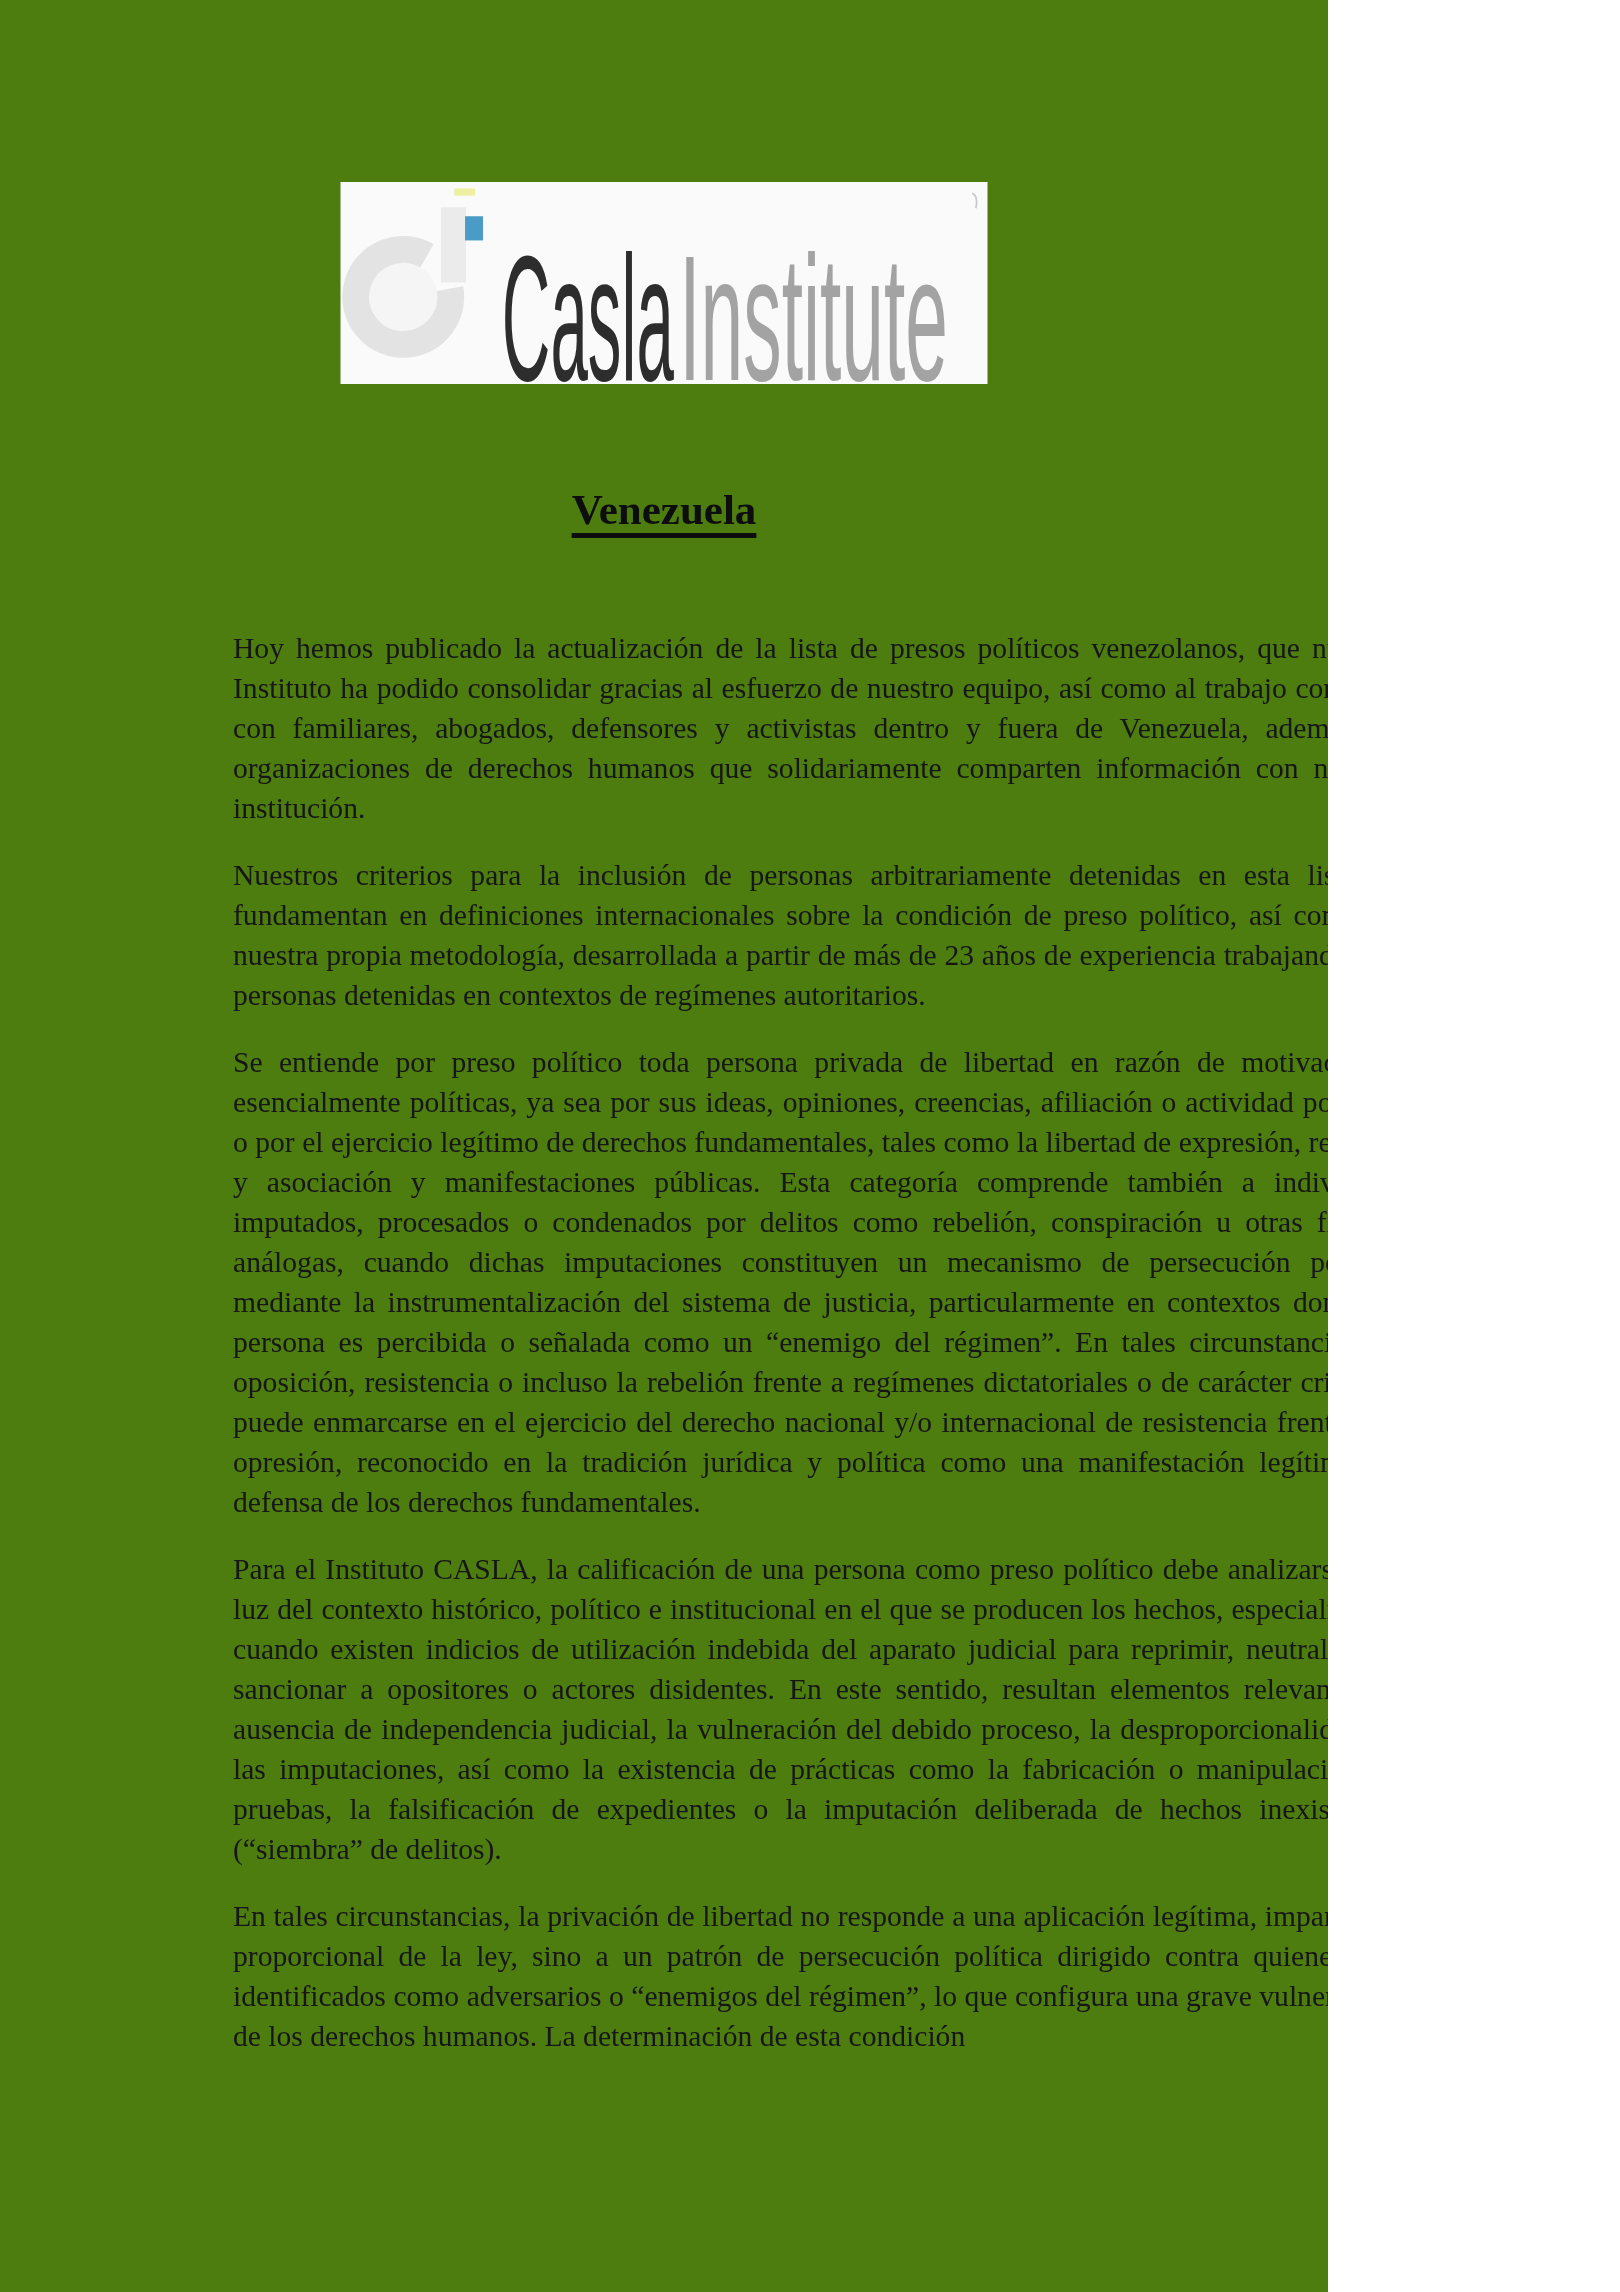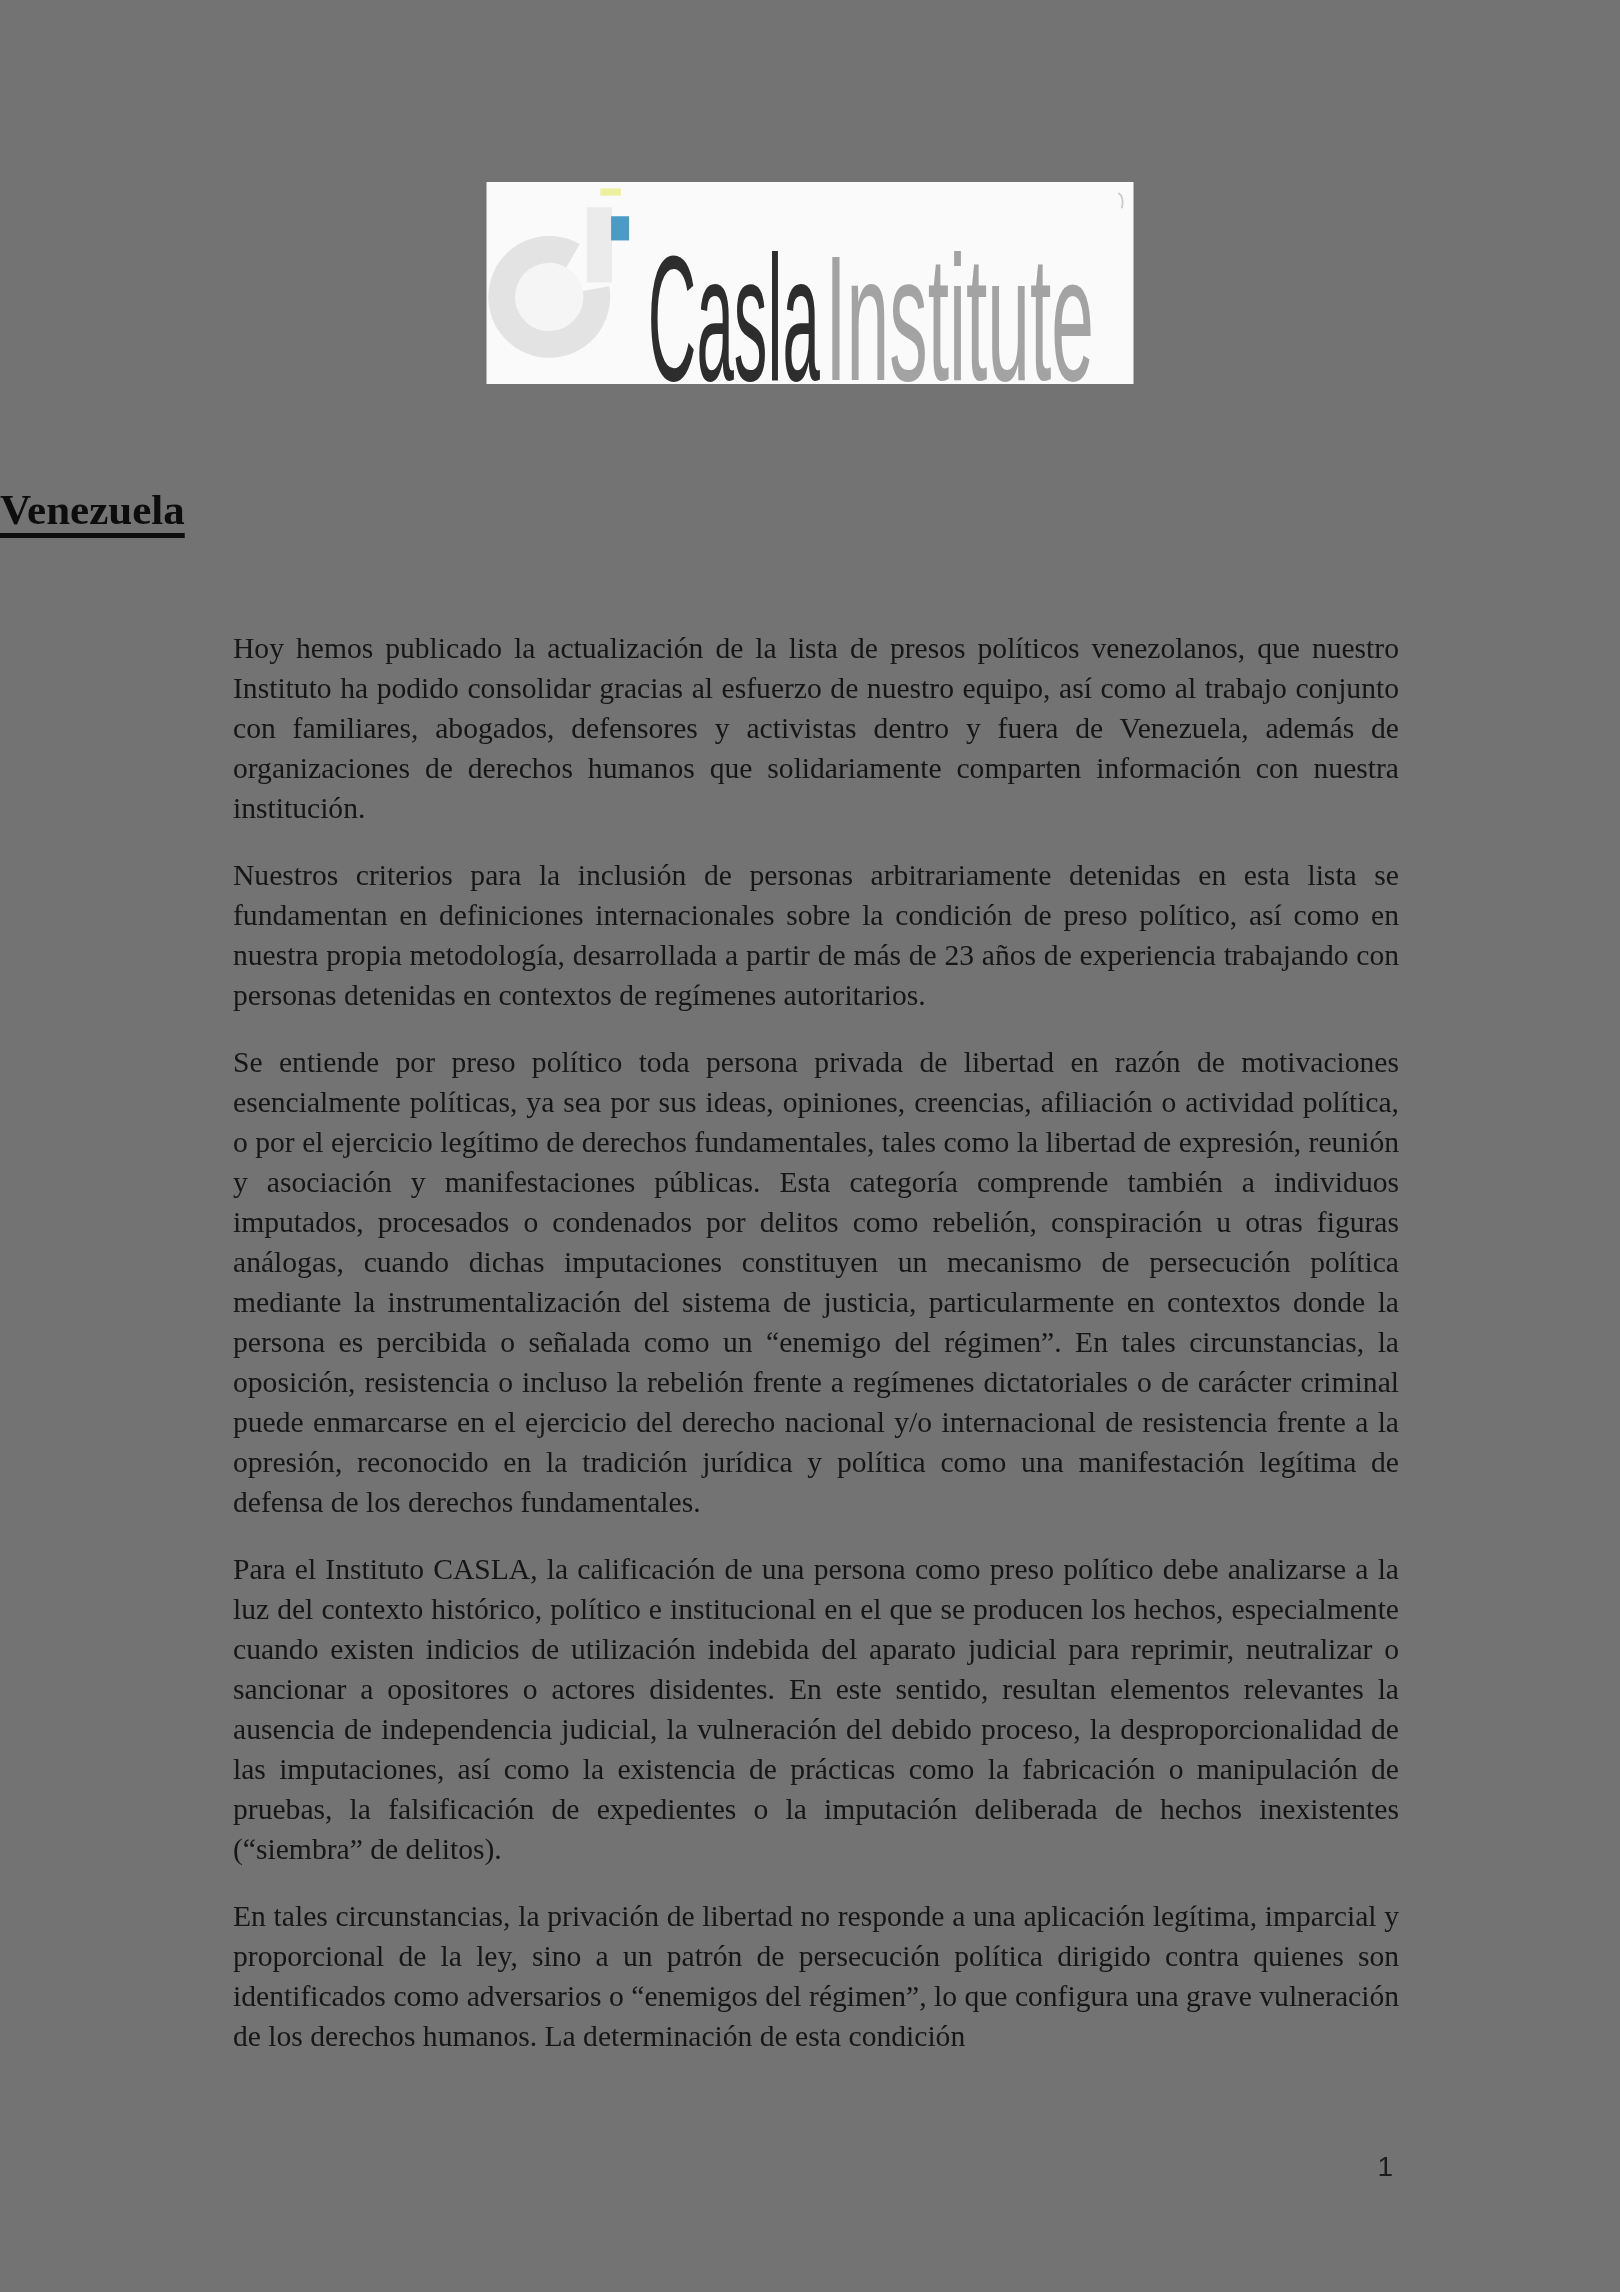--- a/index.html
+++ b/index.html
@@ -2,43 +2,44 @@
 <html style="font-size:14.3px"><head>
 <meta charset="utf-8">
 <style>
   html, body {
     margin: 0;
     padding: 0;
     background: #ffffff;
   }
   .page {
     position: relative;
-    width: 1620px;
+    width: 1328px;
     height: 2293px;
-    background: #737373;
+    background: #4d7c0f;
     overflow: hidden;
     font-family: "Liberation Serif", serif;
   }
   
   .logo {
     position: absolute;
     top: 182px;
     left: 50%;
     transform: translateX(-50%);
     width: 647px;
     height: 202px;
     background: #fafafa;
   }
   .logo svg { display: block; }
   
   .doc-title {
     position: absolute;
     top: 485px;
     left: 0;
     width: 100%;
+    text-align: center;
     font-size: 43px;
     font-weight: bold;
     color: #0d0d0d;
     margin: 0;
   }
   .doc-title .underlined {
     text-decoration: underline;
     text-decoration-thickness: 4.5px;
     text-underline-offset: 9px;
   }

